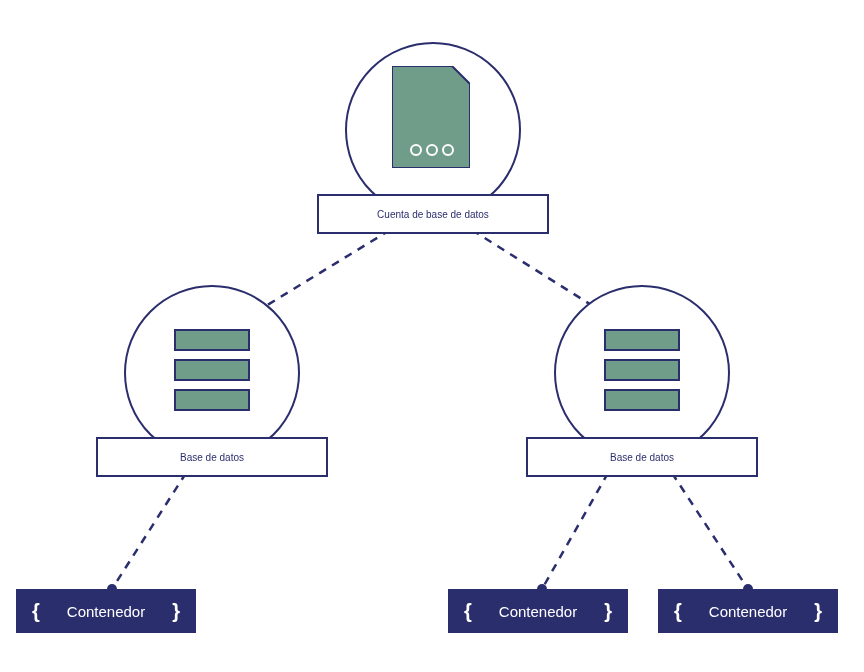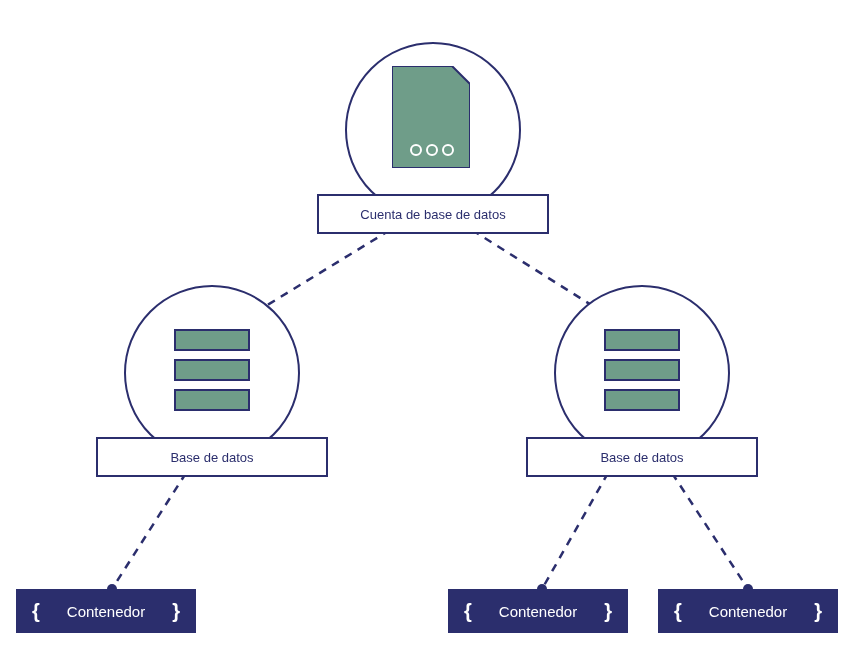--- a/index.html
+++ b/index.html
@@ -15,21 +15,21 @@
     position: absolute;
     border: 2px solid #2b2e6d;
     border-radius: 50%;
     background: #ffffff;
   }
   .label-box {
     position: absolute;
     border: 2px solid #2b2e6d;
     background: #ffffff;
     color: #2b2e6d;
-    font-size: 13px;
+    font-size: 10px;
     display: flex;
     align-items: center;
     justify-content: center;
     text-align: center;
   }
   .container-box {
     position: absolute;
     background: #2b2e6d;
     color: #ffffff;
     font-size: 15px;

